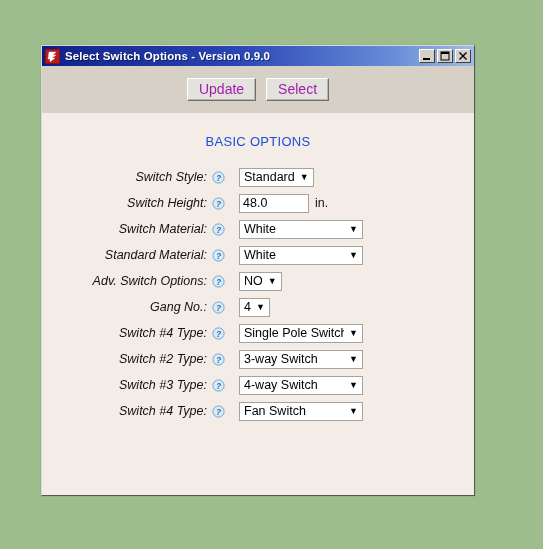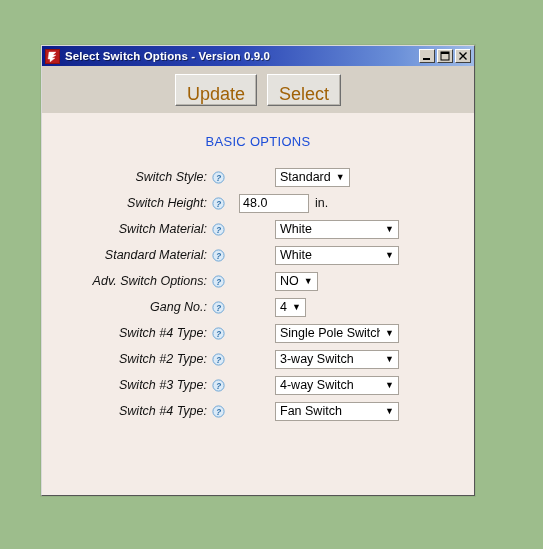--- a/index.html
+++ b/index.html
@@ -87,26 +87,26 @@
     flex: 0 0 47px;
     background: #d6d0c6;
     display: flex;
     align-items: center;
     justify-content: center;
     gap: 10px;
     box-sizing: border-box;
   }
   .tbtn {
     font-family: "Liberation Sans", sans-serif;
-    font-size: 18px;
-    color: #a16207;
+    font-size: 14px;
+    color: #a21caf;
     background: #e4e2dd;
     border: 1px solid;
     border-color: #ffffff #6e6e6e #6e6e6e #ffffff;
-    padding: 12px 11px 4px 11px;
+    padding: 3px 11px 4px 11px;
     box-sizing: border-box;
     cursor: default;
     line-height: 14px;
     box-shadow: inset -1px -1px 0 #b8b5ae;
   }
 
   
   #content {
     flex: 1 1 auto;
     background: #f4ece7;
@@ -170,21 +170,20 @@
     box-sizing: border-box;
     height: 19px;
     line-height: 17px;
     display: inline-flex;
     align-items: center;
     padding: 0 3px 0 4px;
     cursor: default;
     position: relative;
     overflow: hidden;
     white-space: nowrap;
-    margin-left: 36px;
   }
   .sel .txt { flex: 1 1 auto; overflow: hidden; }
   .sel .arw {
     flex: 0 0 auto;
     font-size: 9px;
     line-height: 9px;
     padding-left: 5px;
     padding-right: 1px;
     color: #000;
   }

